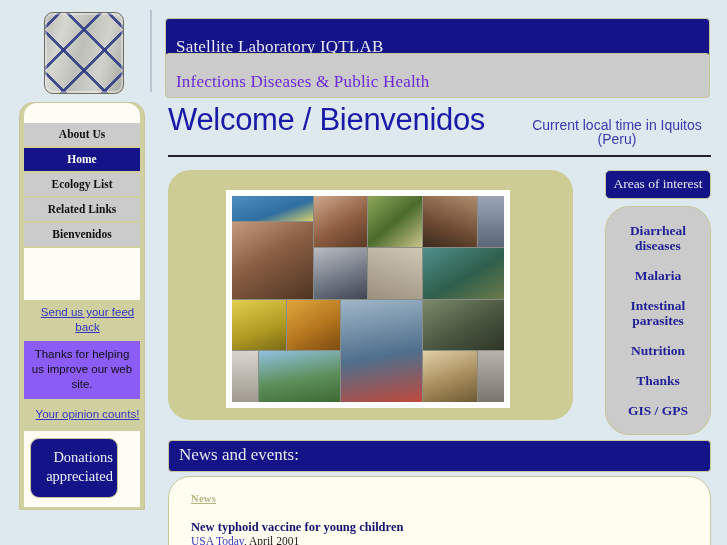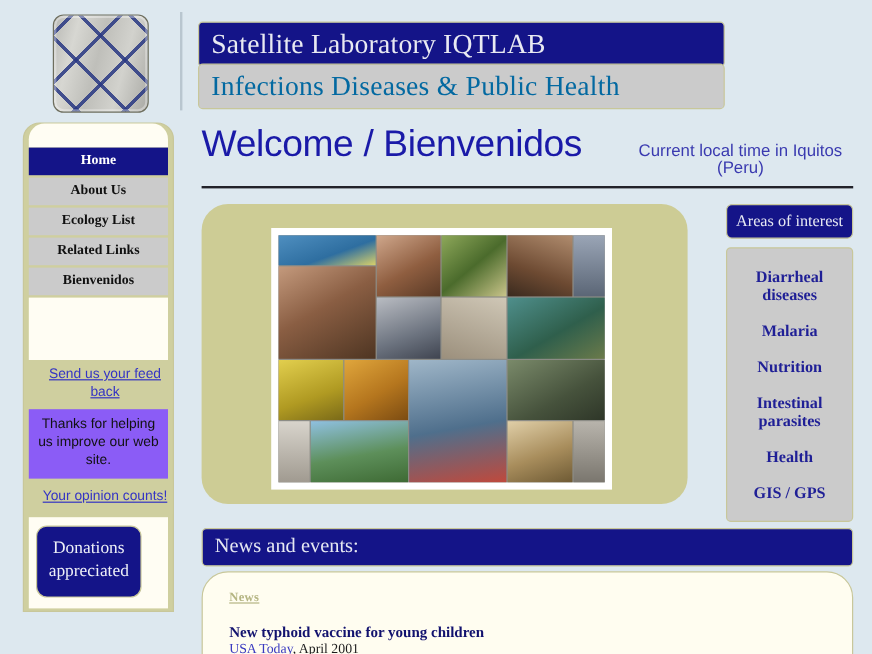--- a/index.html
+++ b/index.html
@@ -51,39 +51,39 @@
   }
   .hdr-divider {
     position: absolute;
     left: 150px; top: 10px;
     width: 2px; height: 82px;
     background: #b9c6cf;
   }
   .banner {
     position: absolute;
     left: 165px;
-    width: 439px;
+    width: 545px;
     border: 1px solid #c8c79a;
     border-radius: 4px;
     box-sizing: border-box;
-    padding: 5px 10px 5px 10px;
-    font-size: 23px;
+    padding: 18px 10px 5px 10px;
+    font-size: 17px;
     letter-spacing: 0.2px;
     white-space: nowrap;
     overflow: hidden;
   }
   .banner-primary {
     top: 18px;
     background: #141488;
     color: #e9eaf2;
   }
   .banner-secondary {
     top: 53px;
     background: #cbcbcb;
-    color: #0369a1;
+    color: #6d28d9;
   }
 
   
   .sidebar {
     position: absolute;
     left: 19px; top: 102px;
     width: 126px;
     background: #cfcf9f;
     border: 1px solid #c8c79a;
     border-top-left-radius: 14px;
@@ -142,21 +142,21 @@
     text-align: center;
     font-family: "Liberation Sans", sans-serif;
     font-size: 11.5px;
     color: #111111;
     line-height: 15px;
   }
   .donation-wrap {
     background: #fffdf3;
     margin: 3px 4px 0 4px;
     padding: 7px 22px 9px 6px;
-    text-align: center;
+    text-align: right;
   }
   .donation-btn {
     background: #141488;
     border: 1px solid #c8c79a;
     border-radius: 9px;
     color: #eef0f7;
     font-family: "Liberation Serif", serif;
     font-size: 14.5px;
     line-height: 19px;
     padding: 9px 4px 11px 4px;
@@ -249,21 +249,21 @@
     text-align: center;
     font-family: "Liberation Serif", serif;
     font-size: 13.5px;
     padding: 5px 2px 6px 2px;
     cursor: pointer;
   }
   .areas-body {
     margin-top: 7px;
     background: #cbcbcb;
     border: 1px solid #c8c79a;
-    border-radius: 4px;
+    border-radius: 24px;
     padding: 16px 6px 16px 6px;
     text-align: center;
   }
   .area-item {
     font-family: "Liberation Serif", serif;
     font-weight: bold;
     font-size: 13.5px;
     color: #1f1f96;
     line-height: 15px;
     margin-bottom: 15px;
@@ -336,22 +336,22 @@
     </div>
     <div class="hdr-divider"></div>
     <div class="banner banner-primary">Satellite Laboratory IQTLAB</div>
     <div class="banner banner-secondary">Infections Diseases &amp; Public Health</div>
   </div>
 
   <div class="sidebar">
     <div class="nav-cap"></div>
 
     <div class="nav-list">
+      <div class="nav-item">About Us</div>
       <div class="nav-item active">Home</div>
-      <div class="nav-item">About Us</div>
       <div class="nav-item">Ecology List</div>
       <div class="nav-item">Related Links</div>
       <div class="nav-item">Bienvenidos</div>
     </div>
 
     <div class="nav-blank"></div>
 
     <div class="side-link-box">
       <span class="side-link">Send us your feed back</span>
     </div>
@@ -399,23 +399,23 @@
             <div class="ph" style="grid-column:10/span 1;grid-row:7/span 2;background:linear-gradient(180deg,#b8b4ac,#7a766e)"></div>
           </div>
         </div>
       </div>
 
       <div class="areas-col">
         <div class="areas-head">Areas of interest</div>
         <div class="areas-body">
           <div class="area-item">Diarrheal diseases</div>
           <div class="area-item">Malaria</div>
+          <div class="area-item">Intestinal parasites</div>
           <div class="area-item">Nutrition</div>
-          <div class="area-item">Intestinal parasites</div>
-          <div class="area-item">Health</div>
+          <div class="area-item">Thanks</div>
           <div class="area-item">GIS / GPS</div>
         </div>
       </div>
     </div>
 
     <div class="news-head">News and events:</div>
 
     <div class="news-body">
       <div class="news-item">
         <div class="news-label">News</div>

